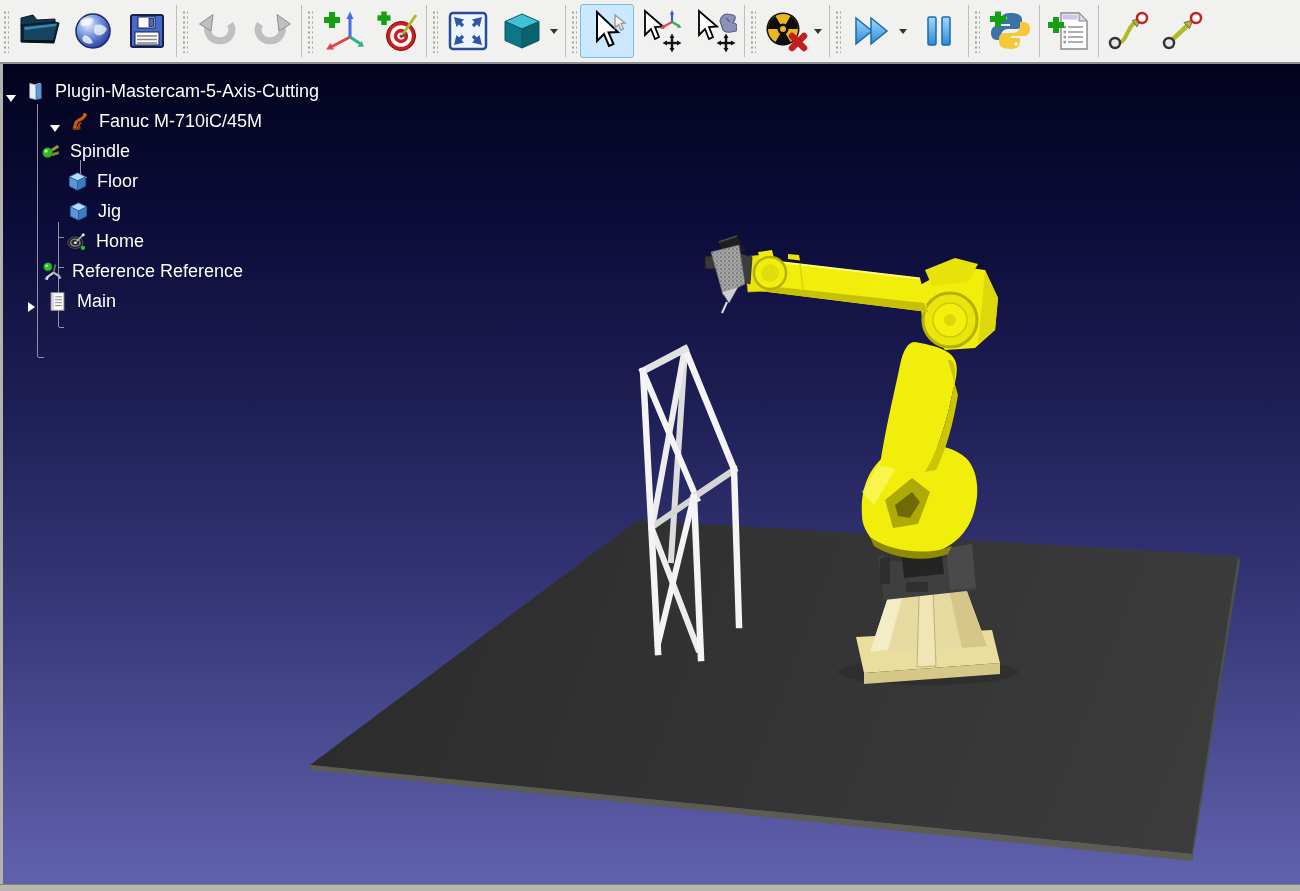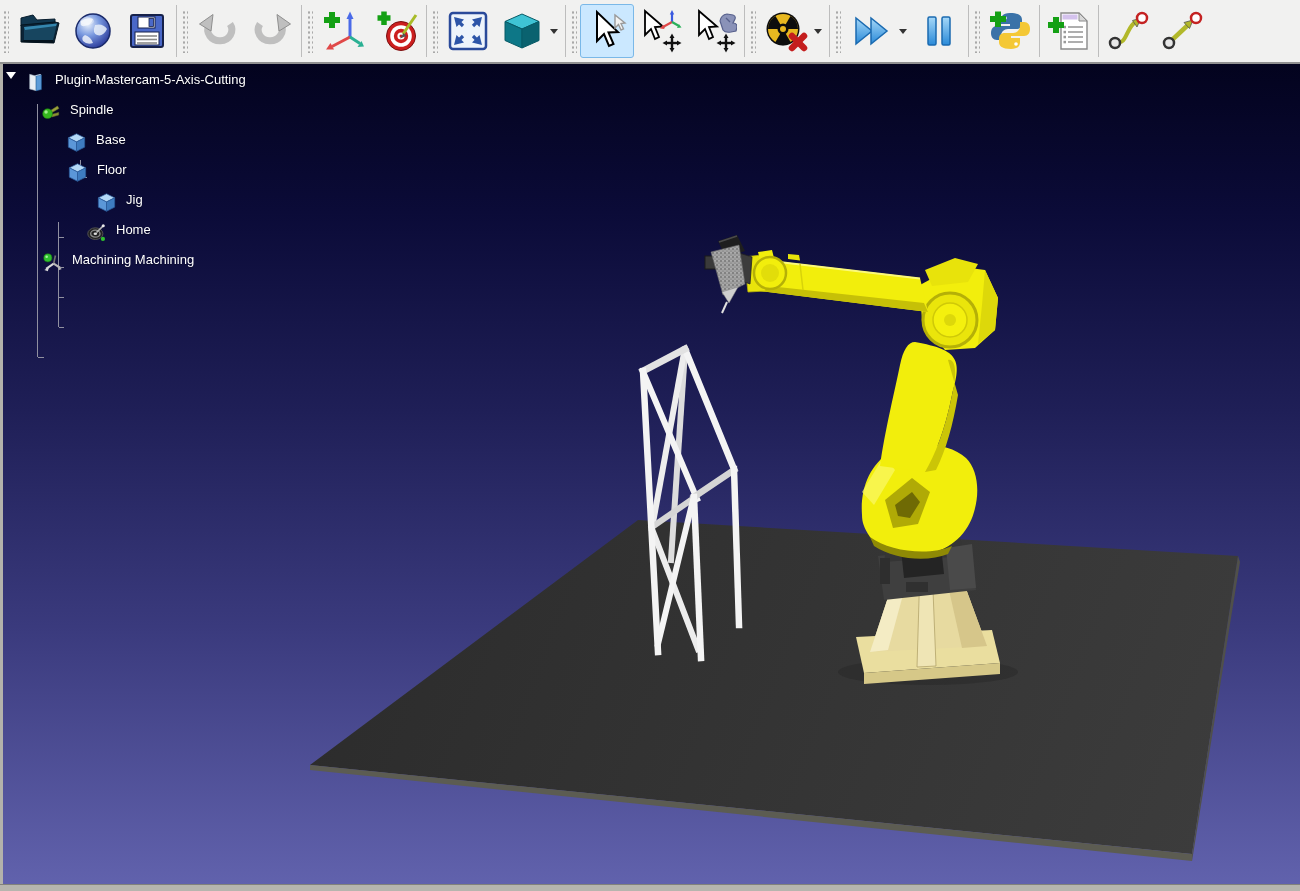--- a/index.html
+++ b/index.html
@@ -17,21 +17,21 @@
 
   
   #viewport{position:absolute;top:64px;left:0;right:0;bottom:0;}
   #scene{position:absolute;top:0;left:0;width:100%;height:100%;display:block;}
   .vframe-left{position:absolute;top:0;left:0;width:3px;bottom:0;background:#b3b2ab;}
   .vframe-bottom{position:absolute;left:0;right:0;bottom:0;height:6px;background:#b6b5ae;border-top:1px solid #82827c;}
 
   
   #tree{position:absolute;top:8px;left:0;width:430px;}
   #tree-rails{position:absolute;top:0;left:0;width:430px;height:340px;pointer-events:none;}
-  .row{display:flex;align-items:flex-start;height:30px;color:#ffffff;font-size:13px;white-space:nowrap;cursor:default;}
+  .row{display:flex;align-items:flex-end;height:30px;color:#ffffff;font-size:18px;white-space:nowrap;cursor:default;}
   .tw{width:19px;flex:none;display:flex;align-items:center;}
   .arr-d{width:0;height:0;border-left:5.5px solid rgba(0,0,0,0);border-right:5.5px solid rgba(0,0,0,0);border-top:7px solid #fff;}
   .arr-r{width:0;height:0;border-top:5.5px solid rgba(0,0,0,0);border-bottom:5.5px solid rgba(0,0,0,0);border-left:7px solid #fff;}
   .ticon{width:21px;height:21px;margin-right:9px;flex:none;}
   .lbl{text-shadow:0 1px 1px rgba(0,0,0,.4);}
 </style>
 </head>
 <body>
 
 <svg width="0" height="0" style="position:absolute" aria-hidden="true">
@@ -457,60 +457,64 @@
           </span>
         <svg class="ticon" viewBox="0 0 18 18">
           <polygon points="4,2 9.5,3.5 9.5,16 4,14.5" fill="#e8eef4" stroke="#9aa8b8" stroke-width="0.5"></polygon>
           <polygon points="9.5,3.5 14,2.5 14,15 9.5,16" fill="#5b9bd8" stroke="#2a6aa8" stroke-width="0.5"></polygon>
           <polygon points="9.5,3.5 14,2.5 13,1.8 8.5,2.8" fill="#b9d4ee"></polygon>
         </svg>
         <span class="lbl">Plugin-Mastercam-5-Axis-Cutting</span>
       </div>
 
 
+      <div class="row" style="padding-left:50px">
+        <span class="tw">
+            <span class="arr-d"></span>
+          </span>
+        <svg class="ticon" viewBox="0 0 18 18">
+          <ellipse cx="6.5" cy="14.5" rx="3.5" ry="1.8" fill="#8a3a0a"></ellipse>
+          <path d="M5,14.5 Q5,9 9,7.5 Q13,6 13.5,3.5" fill="none" stroke="#c85a14" stroke-width="2.6"></path>
+          <circle cx="13.5" cy="3.5" r="1.7" fill="#d06018"></circle>
+          <path d="M8,14.5 Q8,11 10.5,10" fill="none" stroke="#a84a0e" stroke-width="1.6"></path>
+        </svg>
+        <span class="lbl">Fanuc M-710iC/45M</span>
+      </div>
 
       <div class="row" style="padding-left:40px">
         <svg class="ticon" viewBox="0 0 18 18">
           <path d="M8,8 L15,3.5 L16.2,5.5 L9.5,9.5 Z" fill="#9aa23a" stroke="#6b7228" stroke-width="0.5"></path>
           <path d="M9,11 L16,9 L16,11.2 L10,12.8 Z" fill="#8a9232" stroke="#6b7228" stroke-width="0.5"></path>
           <circle cx="6.5" cy="10" r="4.2" fill="#35b81e" stroke="#1e7a10" stroke-width="0.5"></circle>
           <circle cx="5.2" cy="8.6" r="1.5" fill="#9ff08a"></circle>
         </svg>
         <span class="lbl">Spindle</span>
       </div>
 
 
-      <div class="row" style="padding-left:66px">
+
+      <div class="row" style="padding-left:67px">
         <svg class="ticon" viewBox="0 0 18 18">
           <polygon points="9,1.5 16,5 9,8.5 2,5" fill="#b5d9f6" stroke="#2a5a9a" stroke-width="0.6"></polygon>
           <polygon points="2,5 9,8.5 9,16.5 2,13" fill="#5b97d8" stroke="#2a5a9a" stroke-width="0.6"></polygon>
           <polygon points="16,5 9,8.5 9,16.5 16,13" fill="#3e7cc0" stroke="#2a5a9a" stroke-width="0.6"></polygon>
         </svg>
-        <span class="lbl">Base</span>
-      </div>
-
-      <div class="row" style="padding-left:67px">
+        <span class="lbl">Floor</span>
+      </div>
+
+      <div class="row" style="padding-left:68px">
         <svg class="ticon" viewBox="0 0 18 18">
           <polygon points="9,1.5 16,5 9,8.5 2,5" fill="#b5d9f6" stroke="#2a5a9a" stroke-width="0.6"></polygon>
           <polygon points="2,5 9,8.5 9,16.5 2,13" fill="#5b97d8" stroke="#2a5a9a" stroke-width="0.6"></polygon>
           <polygon points="16,5 9,8.5 9,16.5 16,13" fill="#3e7cc0" stroke="#2a5a9a" stroke-width="0.6"></polygon>
         </svg>
-        <span class="lbl">Floor</span>
-      </div>
-
-      <div class="row" style="padding-left:96px">
-        <svg class="ticon" viewBox="0 0 18 18">
-          <polygon points="9,1.5 16,5 9,8.5 2,5" fill="#b5d9f6" stroke="#2a5a9a" stroke-width="0.6"></polygon>
-          <polygon points="2,5 9,8.5 9,16.5 2,13" fill="#5b97d8" stroke="#2a5a9a" stroke-width="0.6"></polygon>
-          <polygon points="16,5 9,8.5 9,16.5 16,13" fill="#3e7cc0" stroke="#2a5a9a" stroke-width="0.6"></polygon>
-        </svg>
         <span class="lbl">Jig</span>
       </div>
 
-      <div class="row" style="padding-left:86px">
+      <div class="row" style="padding-left:66px">
         <svg class="ticon" viewBox="0 0 18 18">
           <ellipse cx="8" cy="10" rx="6.5" ry="5" fill="#222222" stroke="#555555" stroke-width="0.8"></ellipse>
           <ellipse cx="8" cy="10" rx="4" ry="3" fill="none" stroke="#8a8a8a" stroke-width="1.2"></ellipse>
           <ellipse cx="8" cy="10" rx="1.5" ry="1.1" fill="#dddddd"></ellipse>
           <line x1="9" y1="9" x2="14.5" y2="3.5" stroke="#b5b5b5" stroke-width="1.4"></line>
           <circle cx="14.8" cy="3.2" r="1.3" fill="#e8e8e8"></circle>
           <circle cx="14.5" cy="14.5" r="1.8" fill="#2fc02f"></circle>
         </svg>
         <span class="lbl">Home</span>
       </div>
@@ -518,23 +522,39 @@
       <div class="row" style="padding-left:42px">
         <svg class="ticon" viewBox="0 0 18 18">
           <line x1="10" y1="10" x2="11.5" y2="3" stroke="#707070" stroke-width="1.4"></line>
           <line x1="10" y1="10" x2="3.5" y2="14.5" stroke="#d8d8d8" stroke-width="1.8"></line>
           <polygon points="2,15.5 6,13 5,16.5" fill="#d8d8d8"></polygon>
           <line x1="10" y1="10" x2="15.5" y2="13.5" stroke="#b8b8b8" stroke-width="1.8"></line>
           <polygon points="17,14.5 13.8,12.3 14.2,15.7" fill="#b8b8b8"></polygon>
           <circle cx="5" cy="5" r="3.5" fill="#2fc02f" stroke="#1e7a10" stroke-width="0.5"></circle>
           <circle cx="4" cy="4" r="1.1" fill="#a8f0a0"></circle>
         </svg>
-        <span class="lbl">Machining Machining</span>
-      </div>
-
+        <span class="lbl">Reference Reference</span>
+      </div>
+
+      <div class="row" style="padding-left:28px">
+        <span class="tw">
+            <span class="arr-r"></span>
+          </span>
+        <svg class="ticon" viewBox="0 0 18 18">
+          <rect x="3.5" y="1.5" width="11" height="15" fill="#ffffff" stroke="#9a9a9a" stroke-width="0.8"></rect>
+          <rect x="4.3" y="2.3" width="1.8" height="13.4" fill="#d8d8d8"></rect>
+          <g stroke="#8a8a8a" stroke-width="0.9">
+            <line x1="7" y1="5" x2="13" y2="5"></line>
+              <line x1="7" y1="7.5" x2="13" y2="7.5"></line>
+            <line x1="7" y1="10" x2="13" y2="10"></line>
+              <line x1="7" y1="12.5" x2="13" y2="12.5"></line>
+          </g>
+        </svg>
+        <span class="lbl">Main</span>
+      </div>
 
     </div>
 
     <div class="vframe-left"></div>
     <div class="vframe-bottom"></div>
   </div>
 
 </div>
 
 </body></html>

